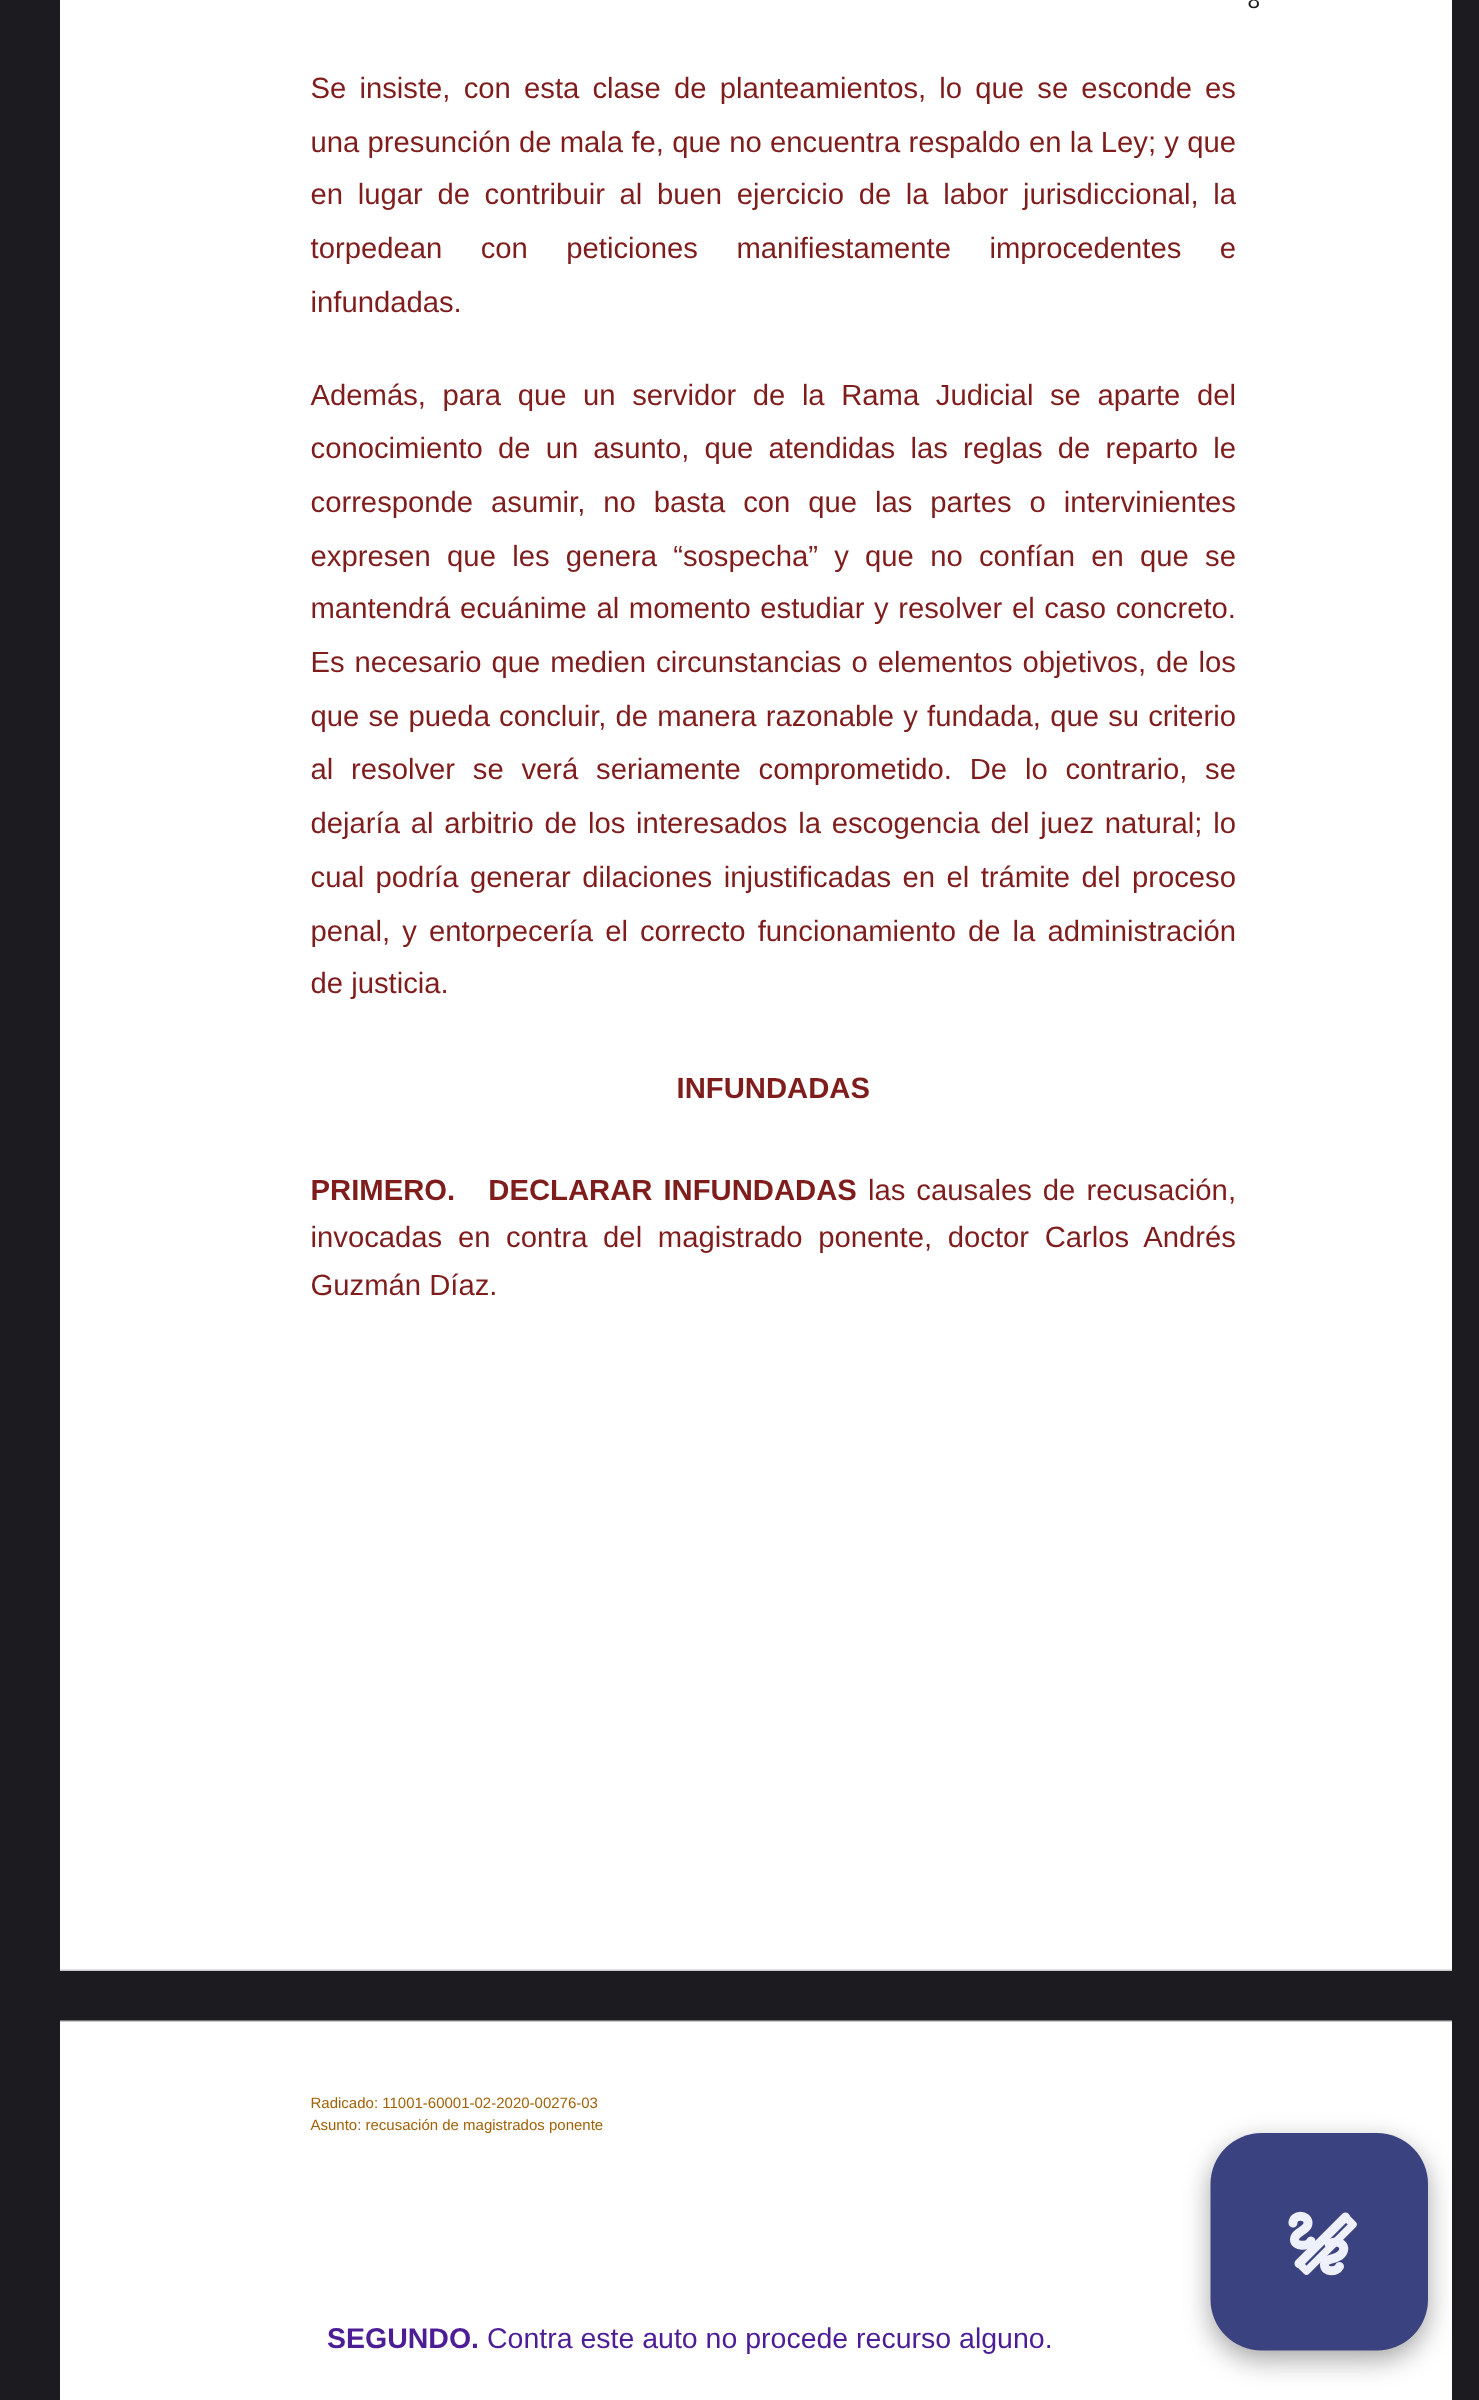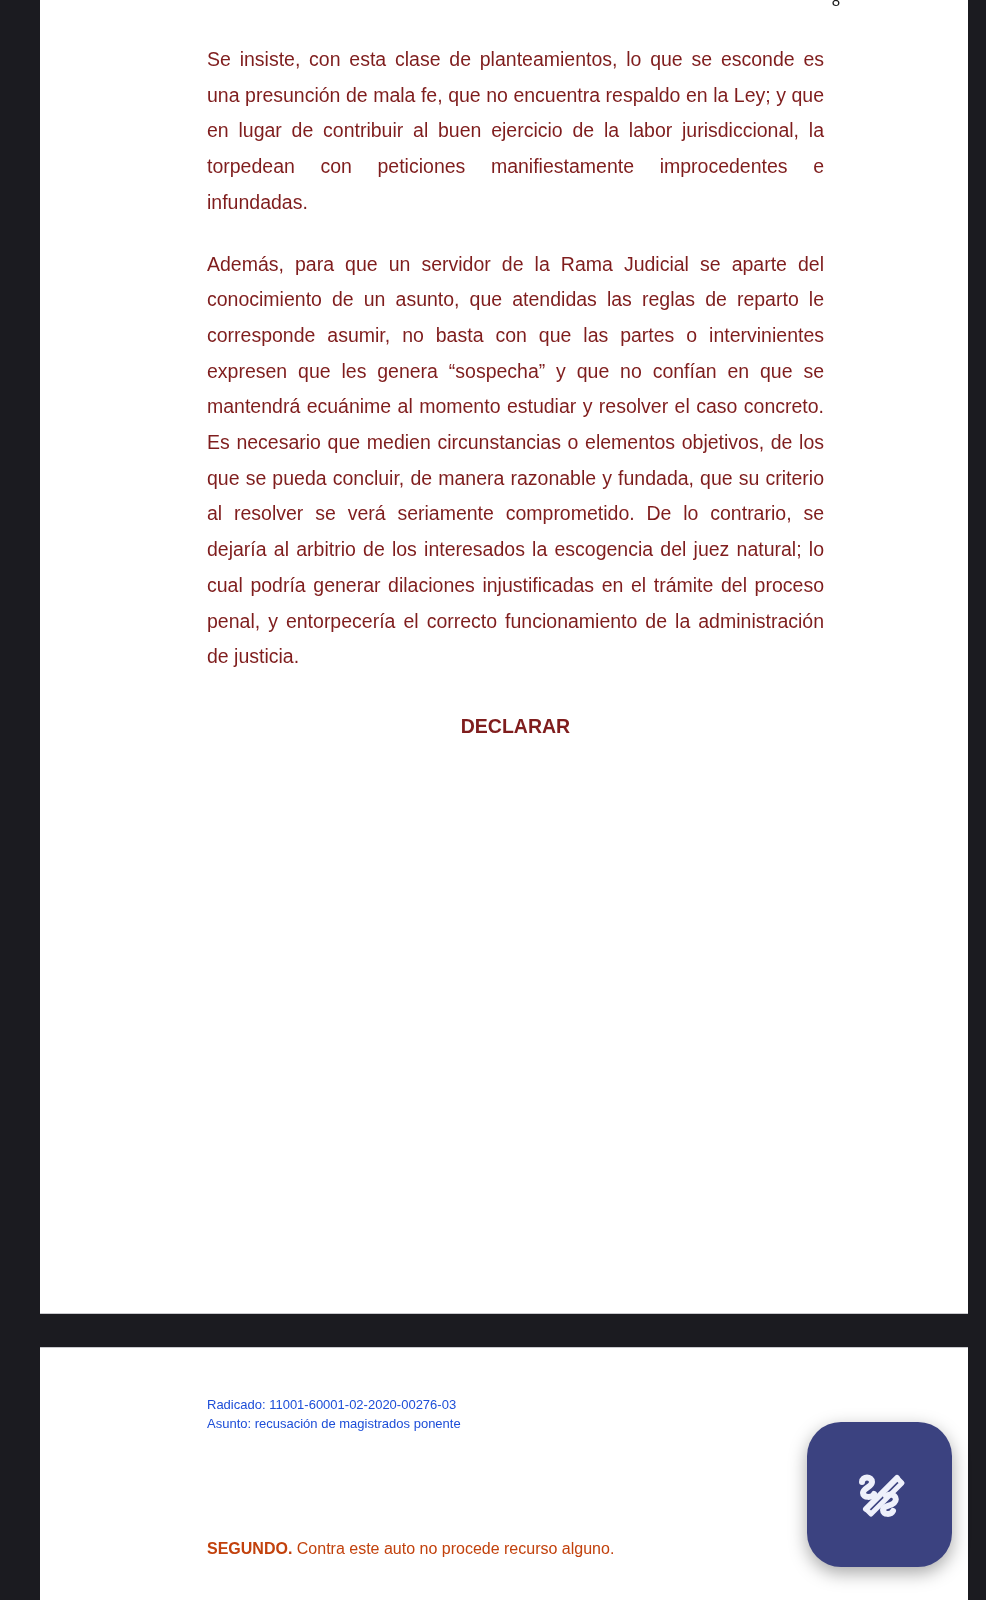--- a/index.html
+++ b/index.html
@@ -46,23 +46,23 @@
     right: 128px;
     font-size: 15px;
     color: #1d1d1d;
     letter-spacing: 0;
   }
 
   .doc-header {
     position: absolute;
     left: 167px;
     top: 48px;
-    font-size: 13px;
+    font-size: 10px;
     line-height: 1.45;
-    color: #1d4ed8;
+    color: #a16207;
   }
   .doc-header div { white-space: nowrap; }
 
   .body-text {
     position: absolute;
     left: 167px;
     width: 617px;
     top: 0;
   }
 
@@ -79,24 +79,24 @@
 
   p.para.center {
     text-align: center;
     font-weight: bold;
   }
 
   .b { font-weight: bold; }
   .u { text-underline-offset: 2px; }
 
   .seg-line {
-    margin: 0;
-    font-size: 16px;
+    margin: 11px;
+    font-size: 19px;
     line-height: 31px;
-    color: #c2410c;
+    color: #4c1d95;
   }
 
   
   .fab {
     position: absolute;
     left: 807px;
     top: 1422px;
     width: 145px;
     height: 145px;
     border-radius: 34px;
@@ -130,22 +130,23 @@
     <div class="page-number">8</div>
 
     <div class="body-text" style="top:128px;">
 
       <p class="para">Se insiste, con esta clase de planteamientos, lo que se esconde es una presunción de mala fe, que no encuentra respaldo en la Ley; y que en lugar de contribuir al buen ejercicio de la labor jurisdiccional, la torpedean con peticiones manifiestamente improcedentes e infundadas.</p>
 
       <p class="para"><span>Además, para que un servidor de la Rama Judicial se aparte del conocimiento de un asunto, que atendidas las reglas de reparto le corresponde asumir, no basta con que las partes o intervinientes expresen que les genera “sospecha” y que no confían en que se mantendrá ecuánime al momento estudiar y resolver el caso concreto. Es necesario que medien circunstancias o elementos objetivos, de los que se pueda concluir, </span><span class="u">de manera razonable y fundada</span><span>, que su criterio al resolver se verá seriamente comprometido. De lo contrario, se dejaría al arbitrio de los interesados la escogencia del juez natural; lo cual podría generar dilaciones injustificadas en el trámite del proceso penal, y entorpecería el correcto funcionamiento de la administración de justicia.</span></p>
 
 
 
-      <p class="para center" style="margin-top:34px;margin-bottom:34px;">DECLARAR</p>
+      <p class="para center" style="margin-top:34px;margin-bottom:34px;">INFUNDADAS</p>
 
+      <p class="para tight"><span class="b">PRIMERO.</span><span class="b">&nbsp;&nbsp;&nbsp;</span><span class="b">DECLARAR INFUNDADAS</span><span> las causales de recusación, invocadas en contra del magistrado ponente, doctor Carlos Andrés Guzmán Díaz.</span></p>
 
     </div>
   </div>
 
   <div class="page-gap-line-top"></div>
   <div class="page-gap-line-bottom"></div>
 
   <div class="page page-two">
 
     <div class="doc-header">

